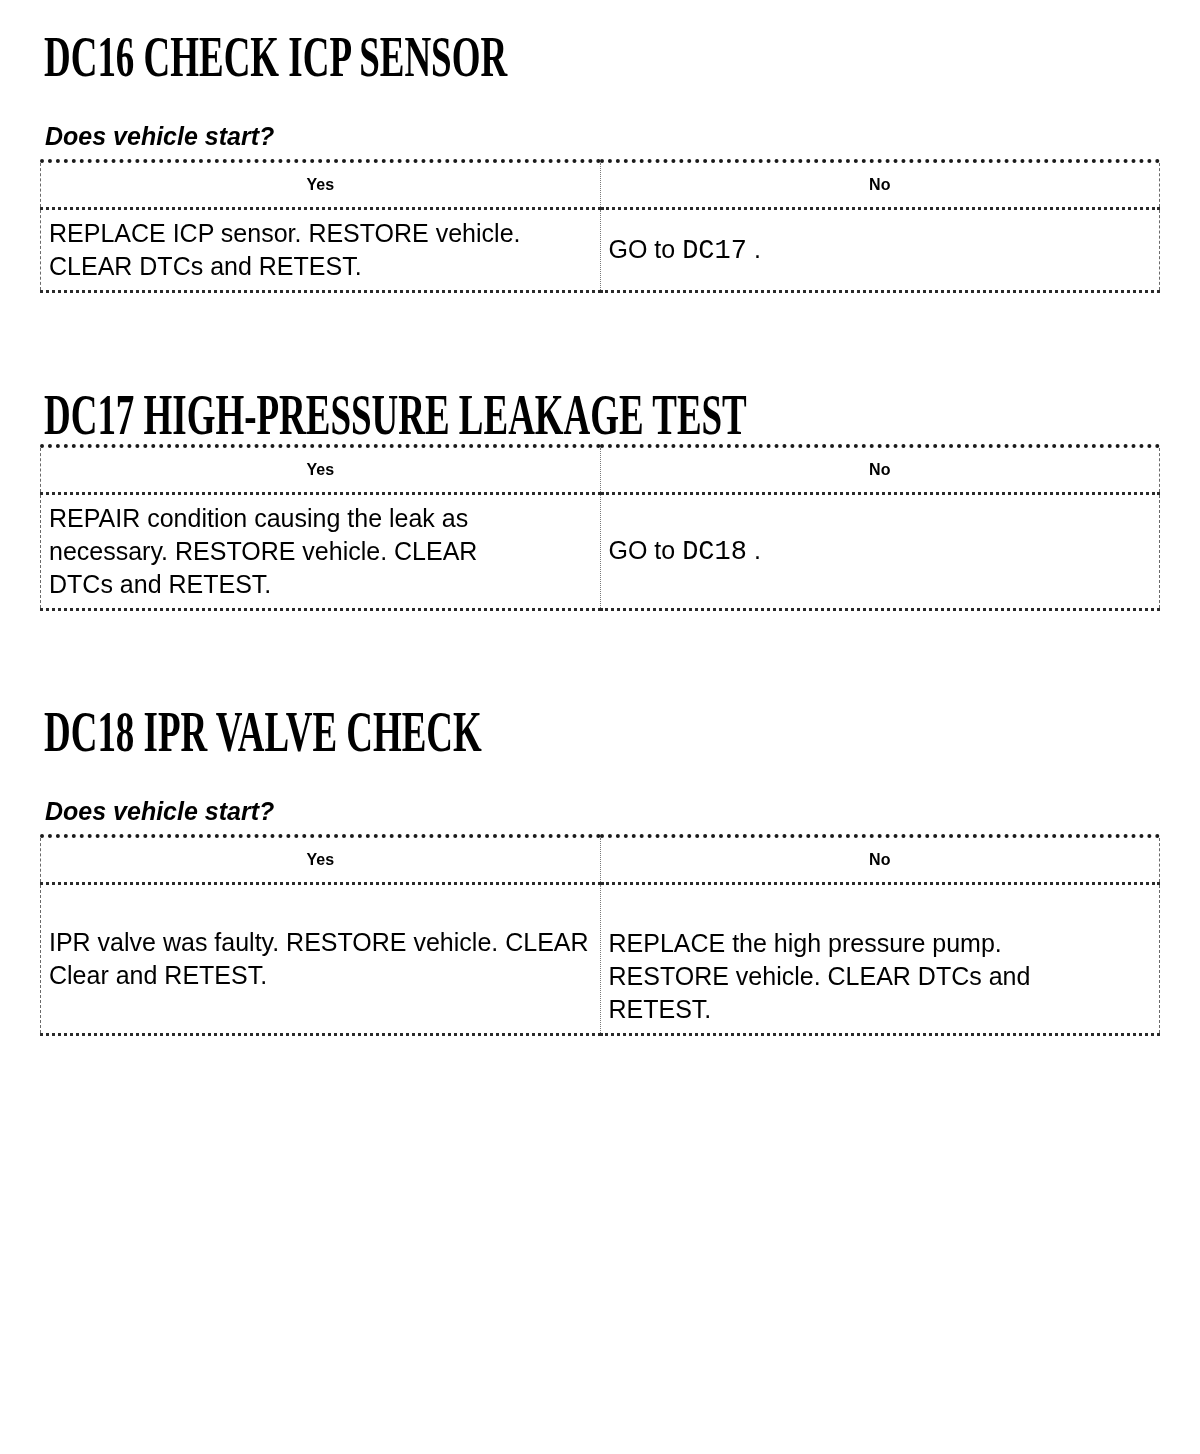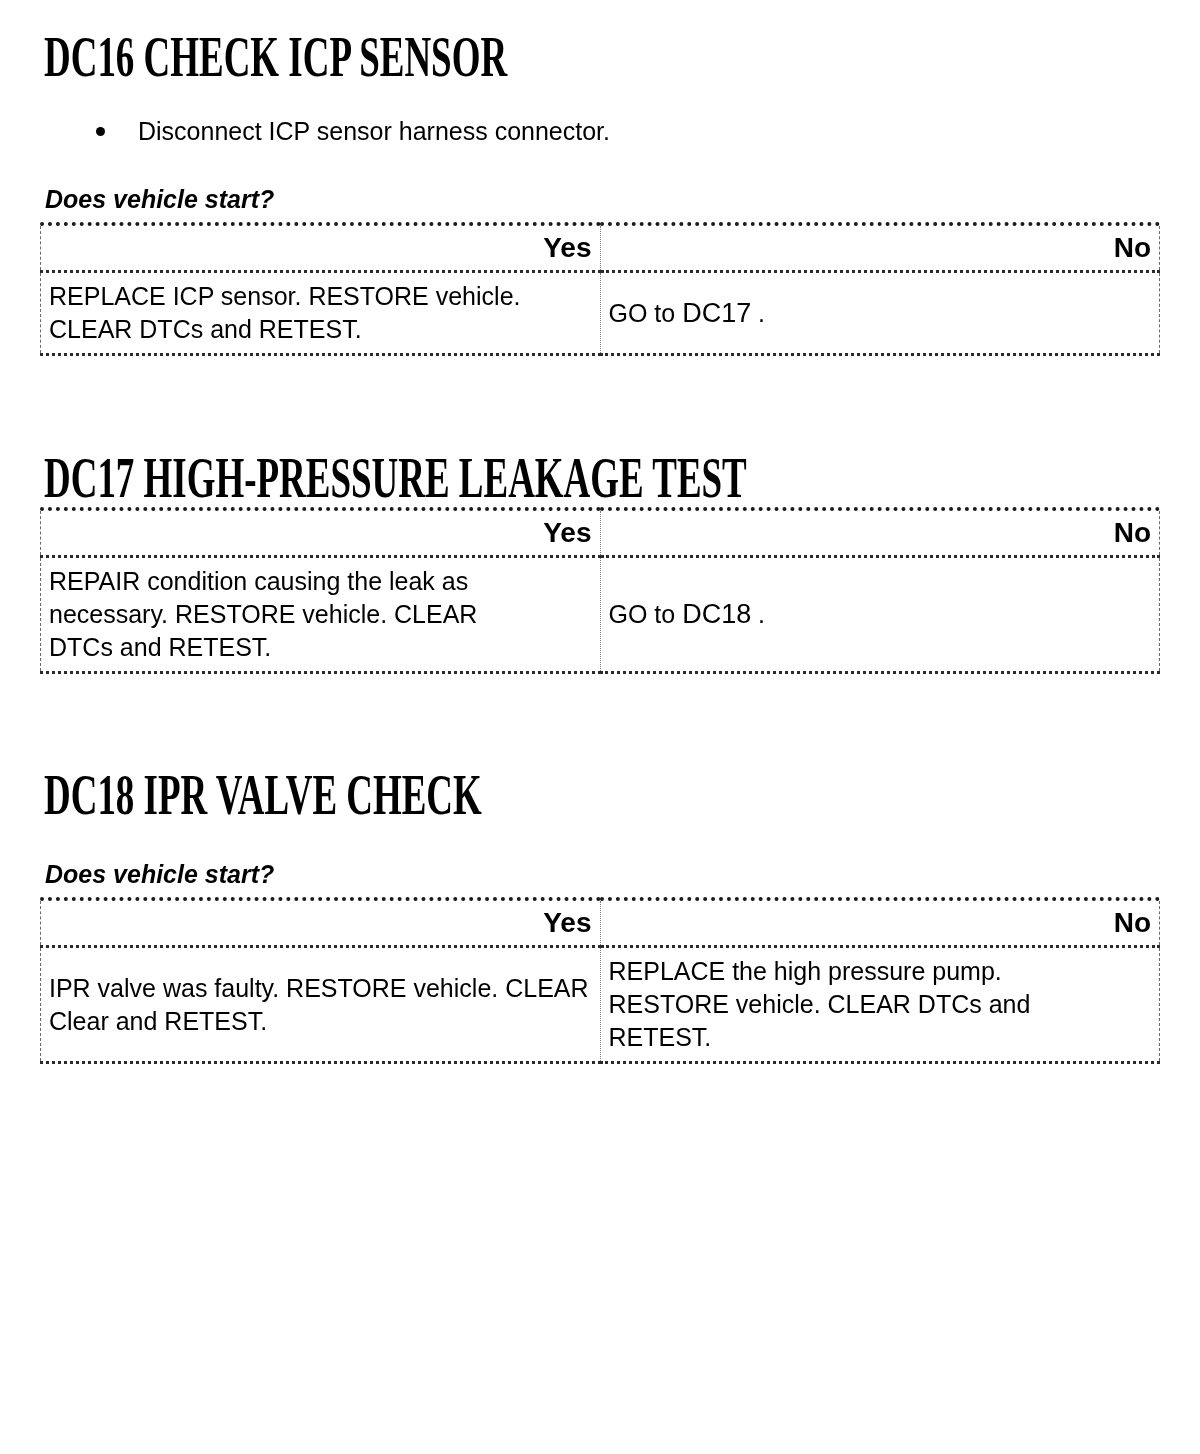--- a/index.html
+++ b/index.html
@@ -59,54 +59,51 @@
     width: 1120px;
     border-collapse: collapse;
     table-layout: fixed;
     border-top: 4px dotted #1a1a1a;
     border-bottom: 3px dotted #2a2a2a;
     border-left: 1px dashed #6a6a6a;
     border-right: 1px dashed #6a6a6a;
   }
   .qtable th {
     width: 50%;
-    font-size: 28px;
+    font-size: 16px;
     font-weight: bold;
-    text-align: right;
+    text-align: center;
     line-height: 30px;
     padding: 7px 8px;
     border-bottom: 3px dotted #2a2a2a;
   }
   .qtable th + th, .qtable td + td { border-left: 1px dotted #7a7a7a; }
   .qtable td {
     font-size: 25px;
     line-height: 33px;
     vertical-align: middle;
     padding: 7px 10px 7px 8px;
   }
   .cell-text.w540 { max-width: 540px; }
   .cell-text.w490 { max-width: 490px; }
-  .cell-text.w475 { max-width: 475px; }
+  .cell-text.w475 { max-width: 475px; margin-top: 35px; }
 
   
   .ref {
-    font-family: Liberation Sans, sans-serif;
+    font-family: Liberation Mono, monospace;
     font-size: 27px;
   }
 </style>
 </head>
 <body>
 
 <div class="page">
 
   <section class="proc s1">
     <h1 class="proc-heading">DC16 CHECK ICP SENSOR</h1>
-    <ul class="steps">
-      <li class="step"><span>Disconnect ICP sensor harness connector.</span></li>
-    </ul>
     <p class="question">Does vehicle start?</p>
     <table class="qtable">
       <thead>
         <tr>
           <th>Yes</th>
           <th>No</th>
         </tr>
       </thead>
       <tbody>
         <tr>

